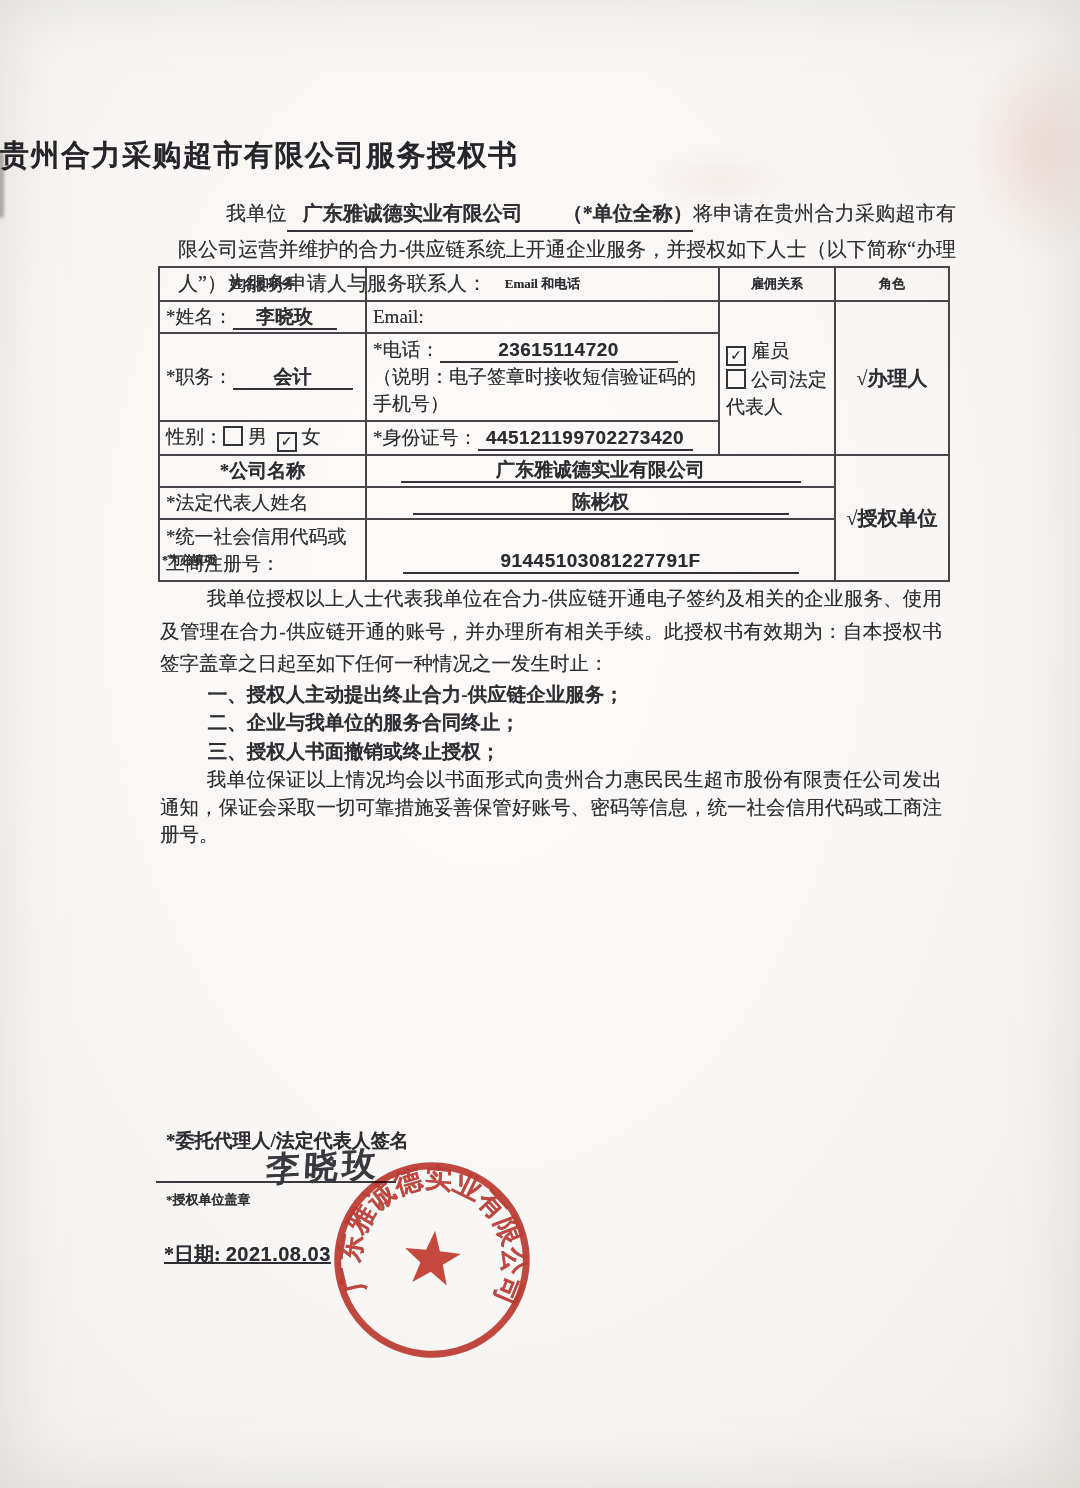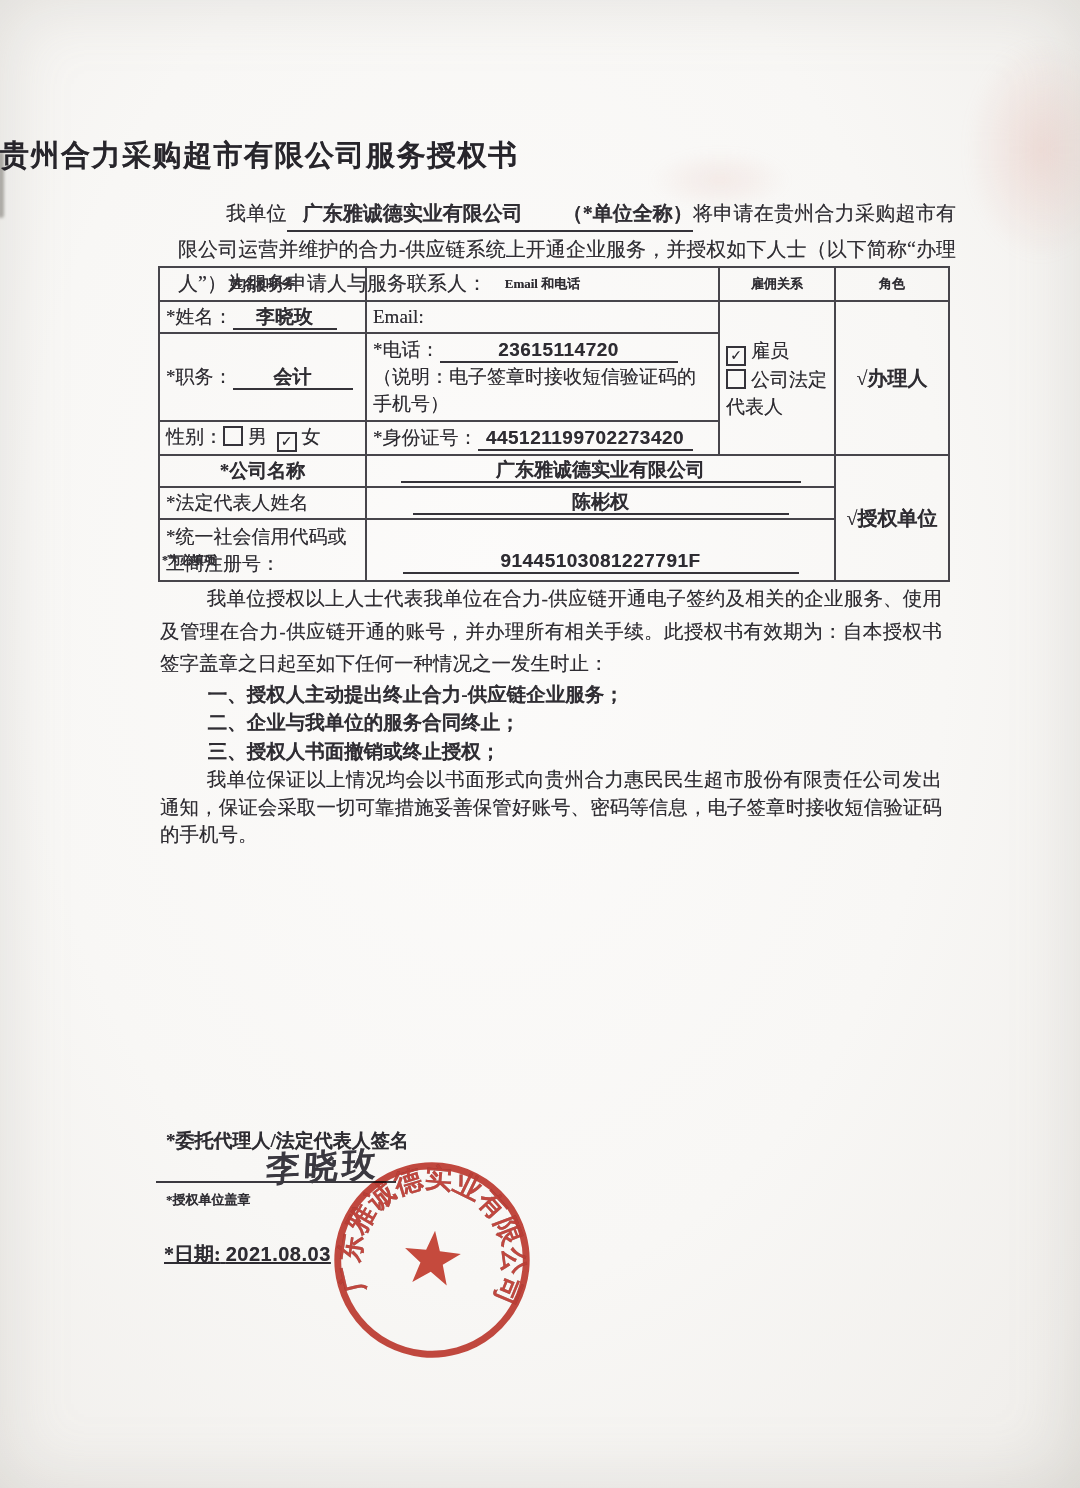--- a/index.html
+++ b/index.html
@@ -184,21 +184,21 @@
   </tbody>
     </table>
 
   <div class="required-note">*为必填项</div>
 
   <div class="body-text">
     <p class="p-main">我单位授权以上人士代表我单位在合力-供应链开通电子签约及相关的企业服务、使用及管理在合力-供应链开通的账号，并办理所有相关手续。此授权书有效期为：自本授权书签字盖章之日起至如下任何一种情况之一发生时止：</p>
     <p class="p-item">一、授权人主动提出终止合力-供应链企业服务；</p>
     <p class="p-item">二、企业与我单位的服务合同终止；</p>
     <p class="p-item">三、授权人书面撤销或终止授权；</p>
-    <p class="p-sub">我单位保证以上情况均会以书面形式向贵州合力惠民民生超市股份有限责任公司发出通知，保证会采取一切可靠措施妥善保管好账号、密码等信息，电子签章时接收短信验证码的手机号。</p>
+    <p class="p-sub">我单位保证以上情况均会以书面形式向贵州合力惠民民生超市股份有限责任公司发出通知，保证会采取一切可靠措施妥善保管好账号、密码等信息，统一社会信用代码或工商注册号。</p>
   </div>
 
   <div class="sig-label-1">*委托代理人/法定代表人签名</div>
   <div class="sig-hand">李晓玫</div>
   <div class="sig-line"></div>
   <div class="sig-label-2">*授权单位盖章</div>
 
   <div class="date-row">
     <span>*日期:</span>
     <span class="num">2021.08.03</span>

